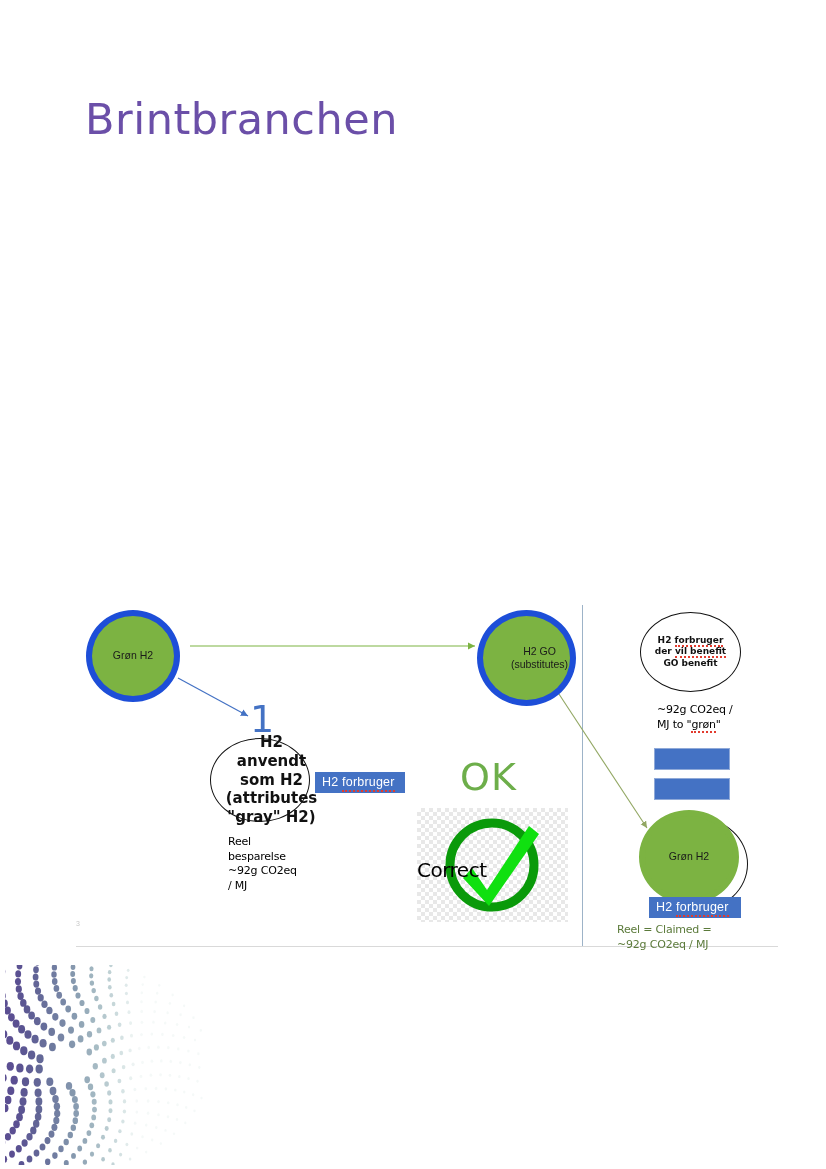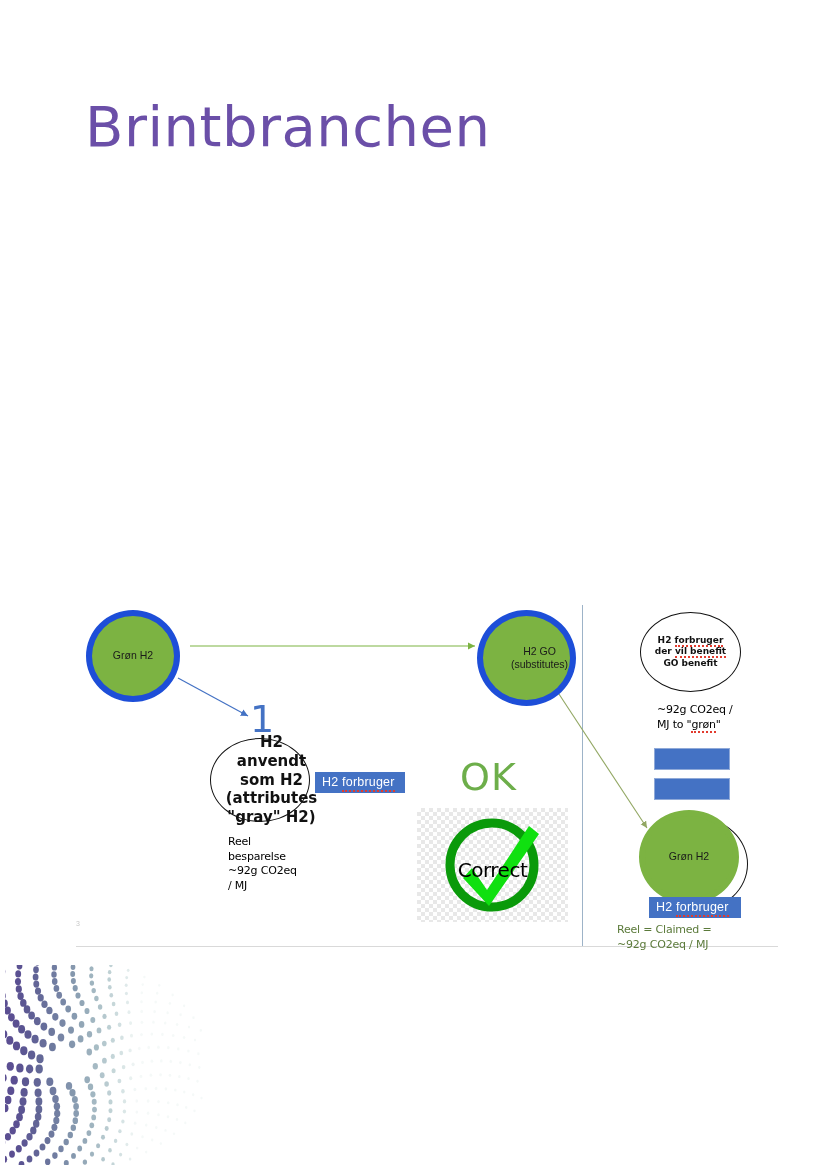--- a/index.html
+++ b/index.html
@@ -3,21 +3,21 @@
 <meta charset="utf-8">
 <style>
   html,body{margin:0;padding:0;background:#ffffff;}
   body{width:826px;height:1169px;position:relative;overflow:hidden;
        font-family:"Liberation Sans",sans-serif;color:#000;}
 
   
   #page{position:absolute;left:0;top:0;width:826px;height:1169px;background:#fff;}
 
   #slide-title{position:absolute;left:85px;top:96px;
-      font-family:"DejaVu Sans",sans-serif;font-size:56px;font-weight:400;
+      font-family:"DejaVu Sans",sans-serif;font-size:43px;font-weight:400;
       color:#6B4FA8;letter-spacing:.5px;line-height:1.1;white-space:nowrap;}
 
   #slide-body{position:absolute;left:60px;top:560px;width:720px;height:390px;}
 
   
   .v-divider{position:absolute;left:522px;top:45px;width:1px;height:342px;background:#9DB3C8;}
   .h-divider{position:absolute;left:16px;top:386px;width:702px;height:1px;background:#D9D9D9;}
   #page-number{position:absolute;left:16px;top:360px;font-size:7px;color:#C8C8C8;}
 
   
@@ -46,21 +46,21 @@
   #ok-label{position:absolute;left:400px;top:198px;font-size:38px;color:#6DAE4A;
       font-family:"DejaVu Sans",sans-serif;line-height:1;letter-spacing:1px;}
 
   
   #correct-graphic{position:absolute;left:357px;top:248px;width:151px;height:114px;
       background-image:
         linear-gradient(45deg,#e8e8e8 25%,transparent 25%,transparent 75%,#e8e8e8 75%),
         linear-gradient(45deg,#e8e8e8 25%,transparent 25%,transparent 75%,#e8e8e8 75%);
       background-size:8px 8px;background-position:0 0,4px 4px;background-color:#fff;}
   #correct-graphic svg{position:absolute;left:0;top:0;}
-  #correct-word{position:absolute;left:0;top:50px;width:151px;text-align:center;
+  #correct-word{position:absolute;left:0;top:50px;width:151px;text-align:left;
       font-family:"DejaVu Sans",sans-serif;font-size:20px;color:#000;letter-spacing:-.5px;}
 
   
   #arrow-layer{position:absolute;left:0;top:0;width:720px;height:390px;pointer-events:none;}
 
   
   #dot-logo{position:absolute;left:5px;top:965px;width:200px;height:200px;}
 </style>
 </head>
 <body>

